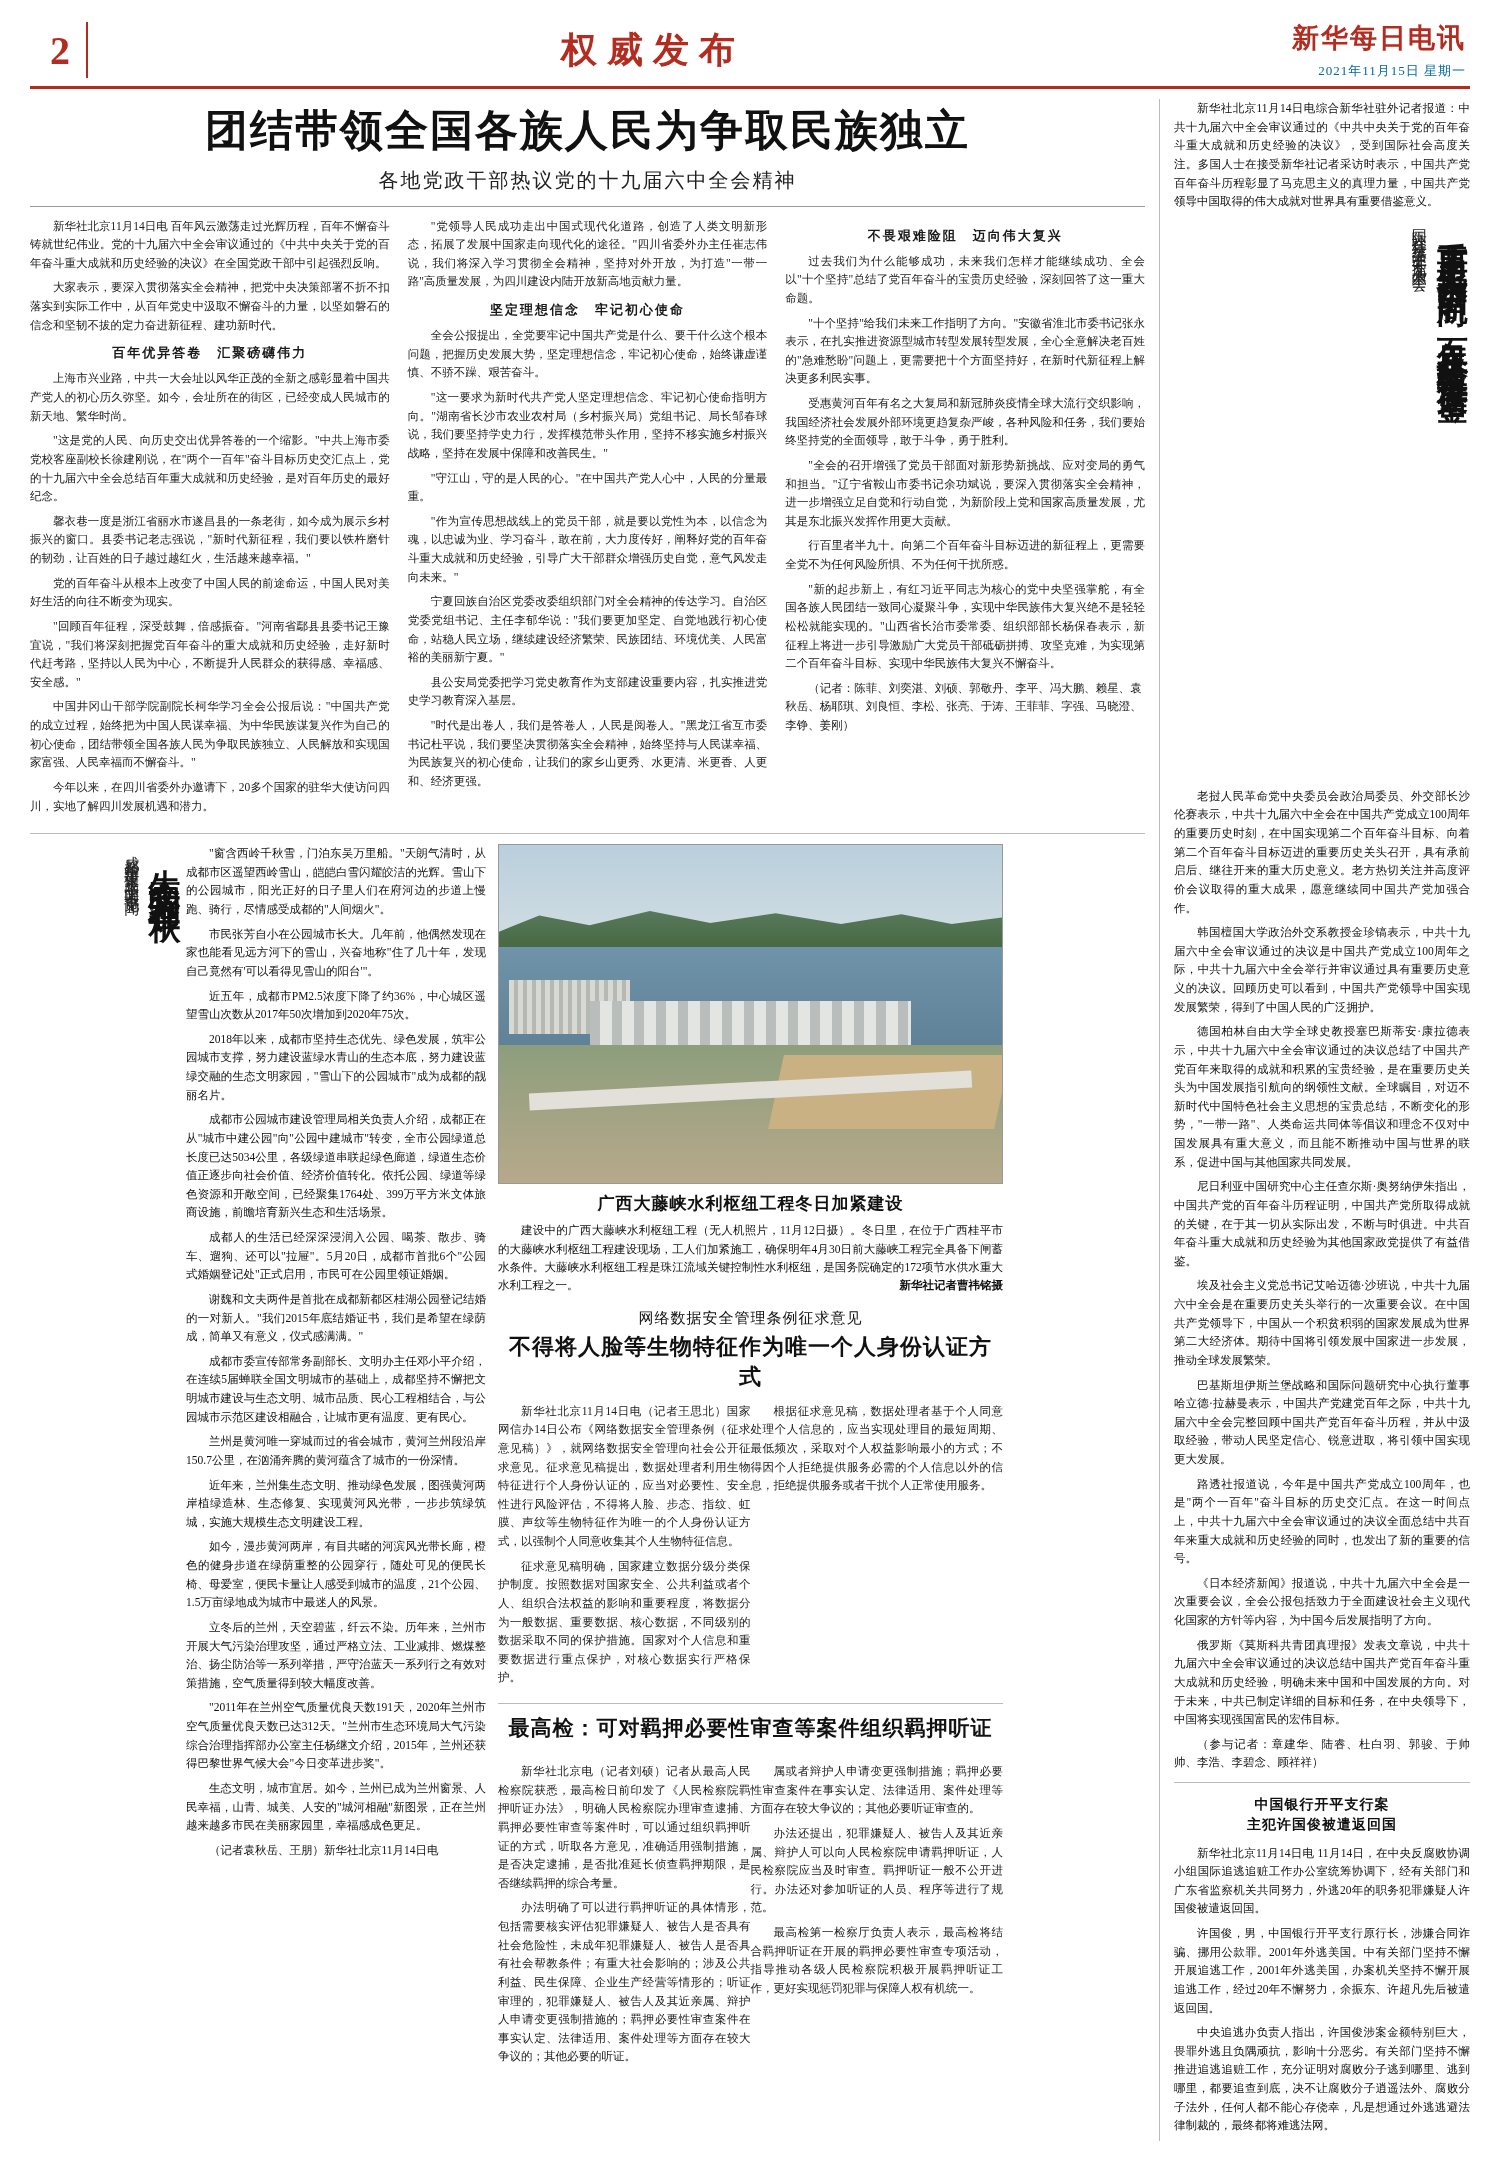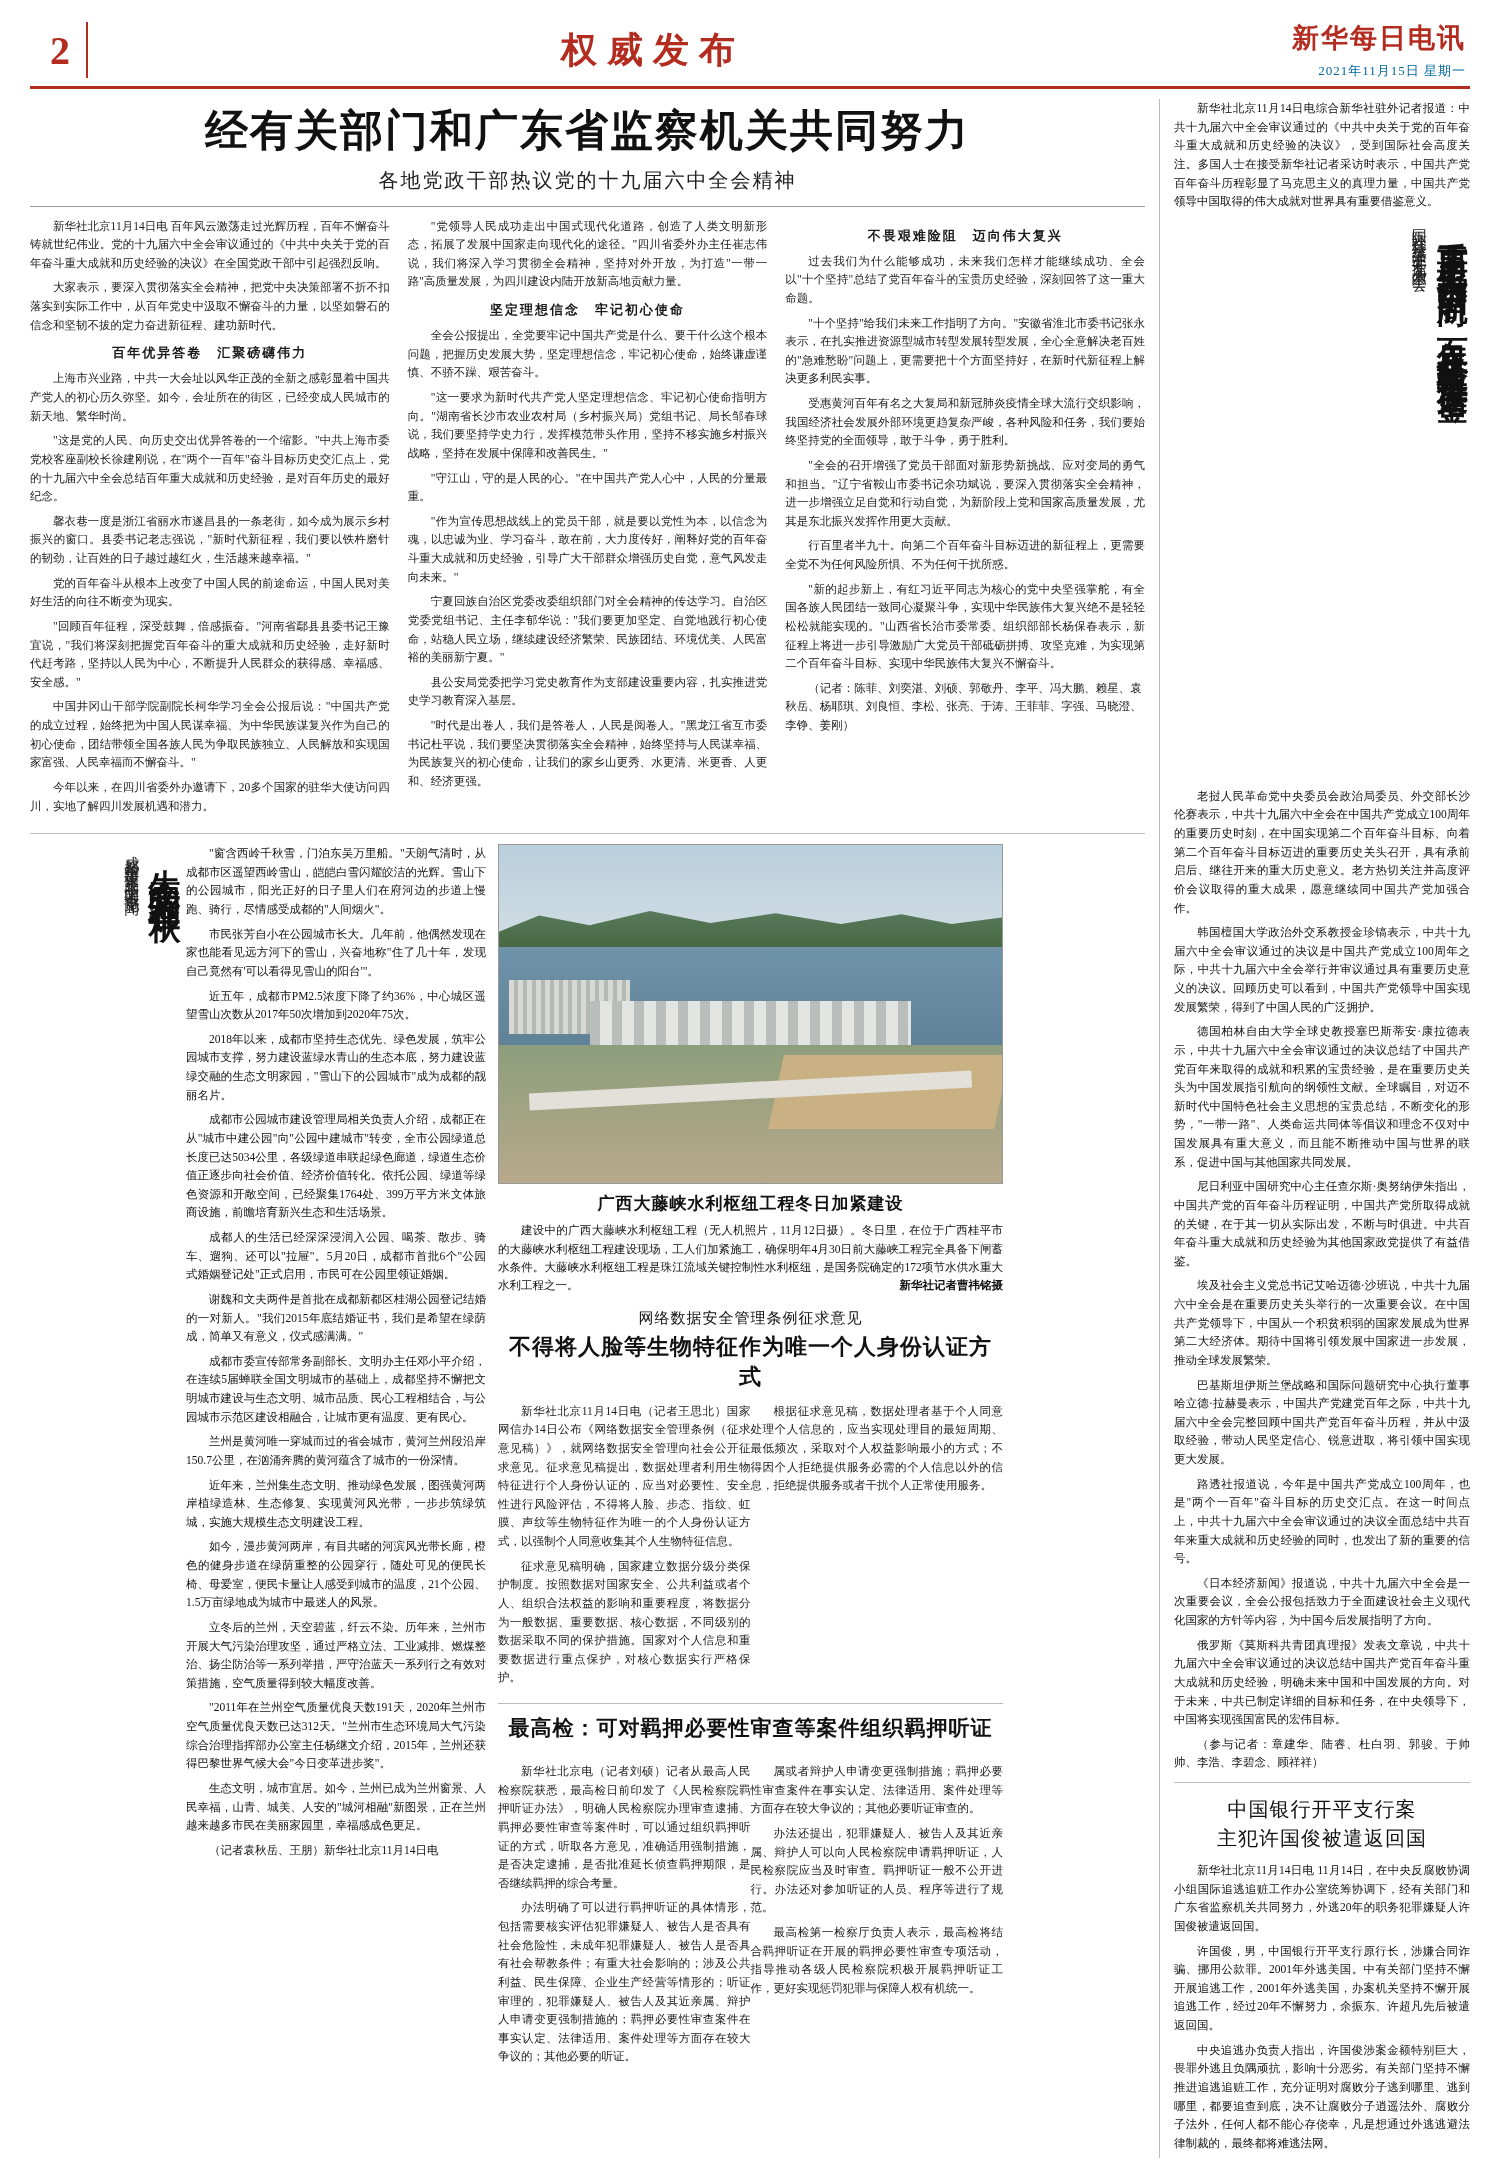--- a/index.html
+++ b/index.html
@@ -54,21 +54,21 @@
   .big-lead{text-align:center;font-size:21px;font-weight:bold;letter-spacing:1px;margin:6px 0 20px 0;font-family:"DejaVu Serif",serif;}
 
   
   .r-lead{font-size:11.5px;line-height:1.62;text-align:justify;}
   .r-lead p{margin:0 0 6px 0;text-indent:2em;}
   .rhead-wrap{display:flex;flex-direction:row-reverse;justify-content:flex-start;height:560px;margin:4px 0 10px 0;}
   .rtitle{writing-mode:vertical-rl;text-orientation:upright;font-size:31px;font-weight:bold;letter-spacing:5px;font-family:"DejaVu Serif",serif;line-height:1.15;}
   .rsub{writing-mode:vertical-rl;text-orientation:upright;font-size:15px;letter-spacing:3px;line-height:1.2;margin-right:6px;color:#222;}
   .rbody{font-size:11.5px;line-height:1.62;text-align:justify;}
   .rbody p{margin:0 0 6px 0;text-indent:2em;}
-  .r-sub-title{text-align:center;font-size:20px;font-weight:normal;line-height:1.45;margin:12px 0 8px 0;letter-spacing:1px;}
+  .r-sub-title{text-align:center;font-size:14px;font-weight:bold;line-height:1.45;margin:12px 0 8px 0;letter-spacing:1px;}
 
   
   .sky{position:absolute;left:0;top:0;width:100%;height:26%;background:linear-gradient(#b9cfdd,#cfdce2);}
   .hills{position:absolute;left:0;top:16%;width:100%;height:16%;background:linear-gradient(#5d7f63,#46663f);clip-path:polygon(0 60%,8% 30%,18% 48%,30% 22%,42% 44%,55% 26%,68% 46%,80% 28%,90% 46%,100% 34%,100% 100%,0 100%);}
   .water{position:absolute;left:0;top:30%;width:100%;height:34%;background:linear-gradient(#6f93a8,#5d7f96);}
   .dampiers{position:absolute;left:18%;top:46%;width:64%;height:13%;background:repeating-linear-gradient(90deg,#b9bdbb 0 10px,#e3e5e3 10px 22px);}
   .ground{position:absolute;left:0;top:59%;width:100%;height:41%;background:linear-gradient(#8d9e7c,#b7a98b);}
   .road{position:absolute;left:6%;top:70%;width:88%;height:5%;background:#e2e0d8;transform:rotate(-3deg);}
   .field{position:absolute;left:55%;top:62%;width:45%;height:22%;background:#c9b183;transform:skewX(-12deg);}
   .town{position:absolute;left:2%;top:40%;width:24%;height:16%;background:repeating-linear-gradient(90deg,#d8d8d4 0 5px,#b5b9b4 5px 9px);}
@@ -85,21 +85,21 @@
     <div class="mast-right">
       <div class="mast-brand">新华每日电讯</div>
       <div class="mast-date">2021年11月15日 星期一</div>
     </div>
   </div>
 
   <div class="body-wrap">
 
     <div class="left-zone">
 
-      <div class="headline">经有关部门和广东省监察机关共同努力</div>
+      <div class="headline">团结带领全国各族人民为争取民族独立</div>
       <div class="subhead">各地党政干部热议党的十九届六中全会精神</div>
       <div class="hl-rule"></div>
 
       <div class="cols3">
         <div class="col">
           <p>新华社北京11月14日电 百年风云激荡走过光辉历程，百年不懈奋斗铸就世纪伟业。党的十九届六中全会审议通过的《中共中央关于党的百年奋斗重大成就和历史经验的决议》在全国党政干部中引起强烈反响。</p>
           <p>大家表示，要深入贯彻落实全会精神，把党中央决策部署不折不扣落实到实际工作中，从百年党史中汲取不懈奋斗的力量，以坚如磐石的信念和坚韧不拔的定力奋进新征程、建功新时代。</p>
           <div class="sec-h">百年优异答卷　汇聚磅礴伟力</div>
           <p>上海市兴业路，中共一大会址以风华正茂的全新之感彰显着中国共产党人的初心历久弥坚。如今，会址所在的街区，已经变成人民城市的新天地、繁华时尚。</p>
           <p>"这是党的人民、向历史交出优异答卷的一个缩影。"中共上海市委党校客座副校长徐建刚说，在"两个一百年"奋斗目标历史交汇点上，党的十九届六中全会总结百年重大成就和历史经验，是对百年历史的最好纪念。</p>

